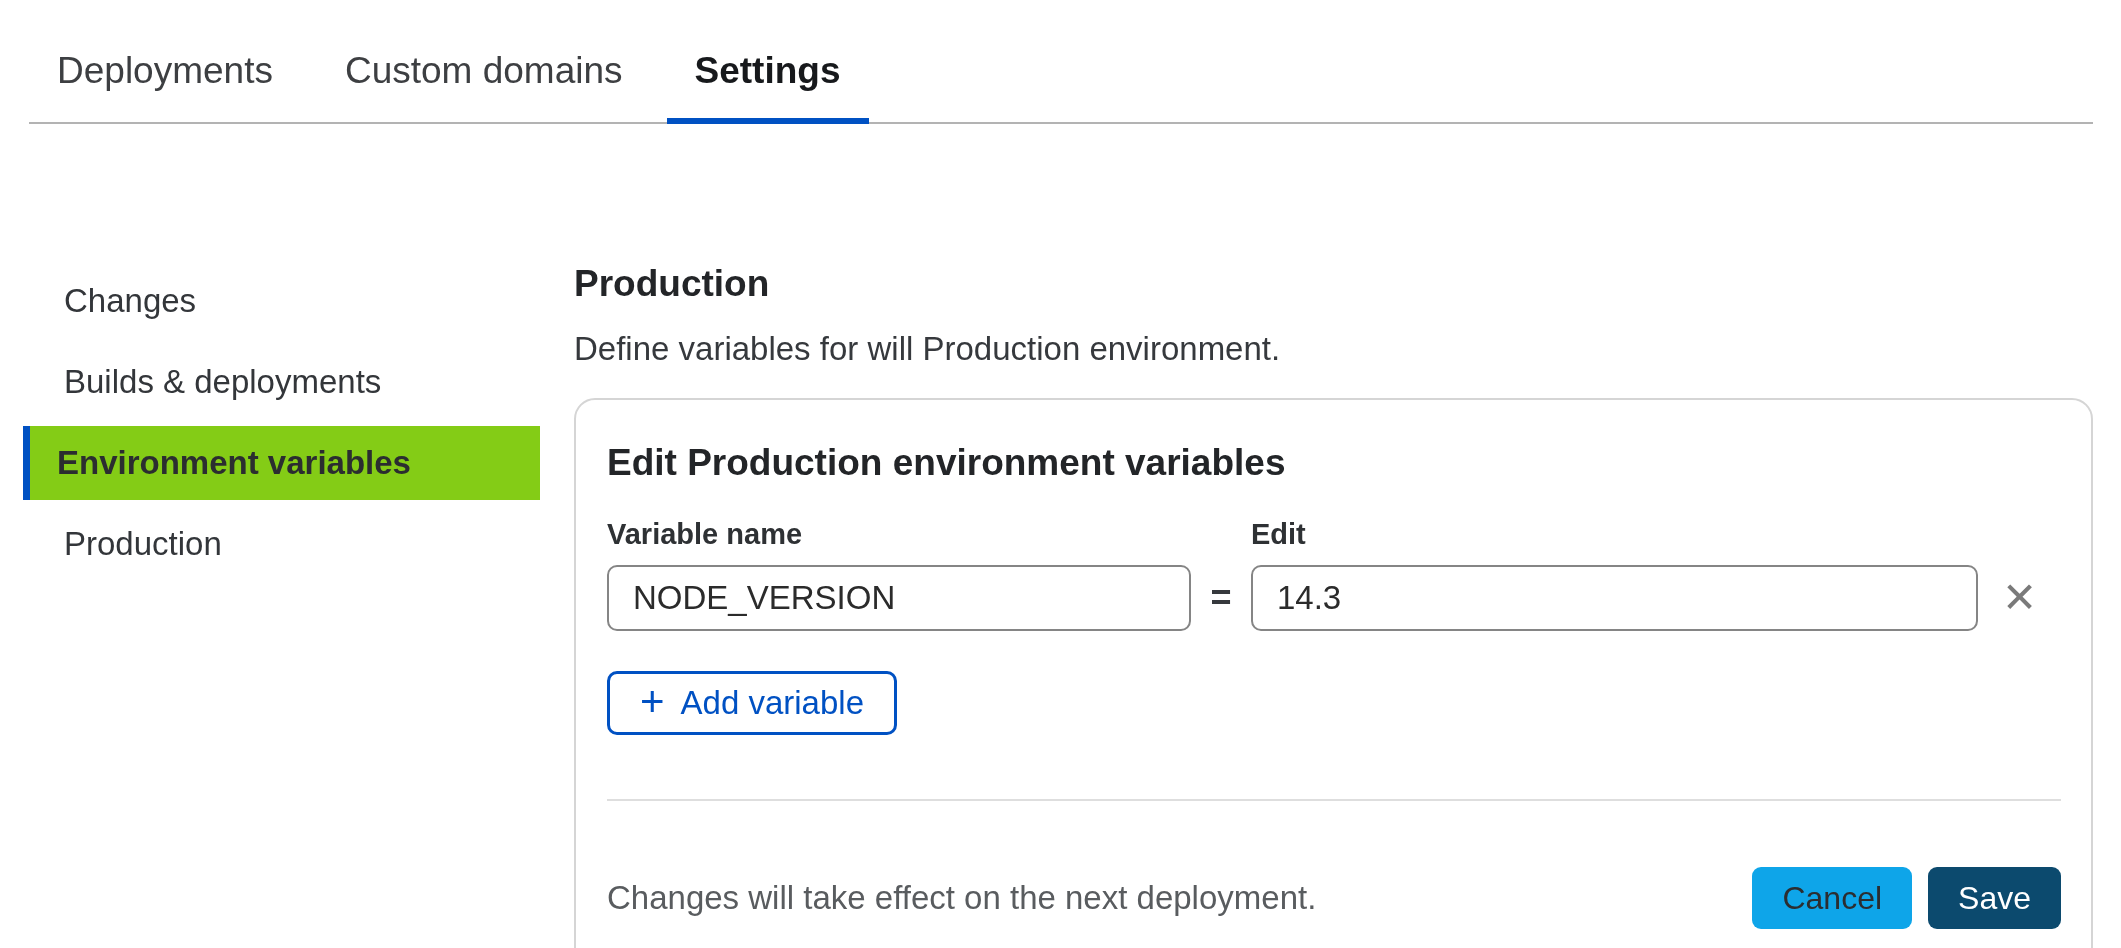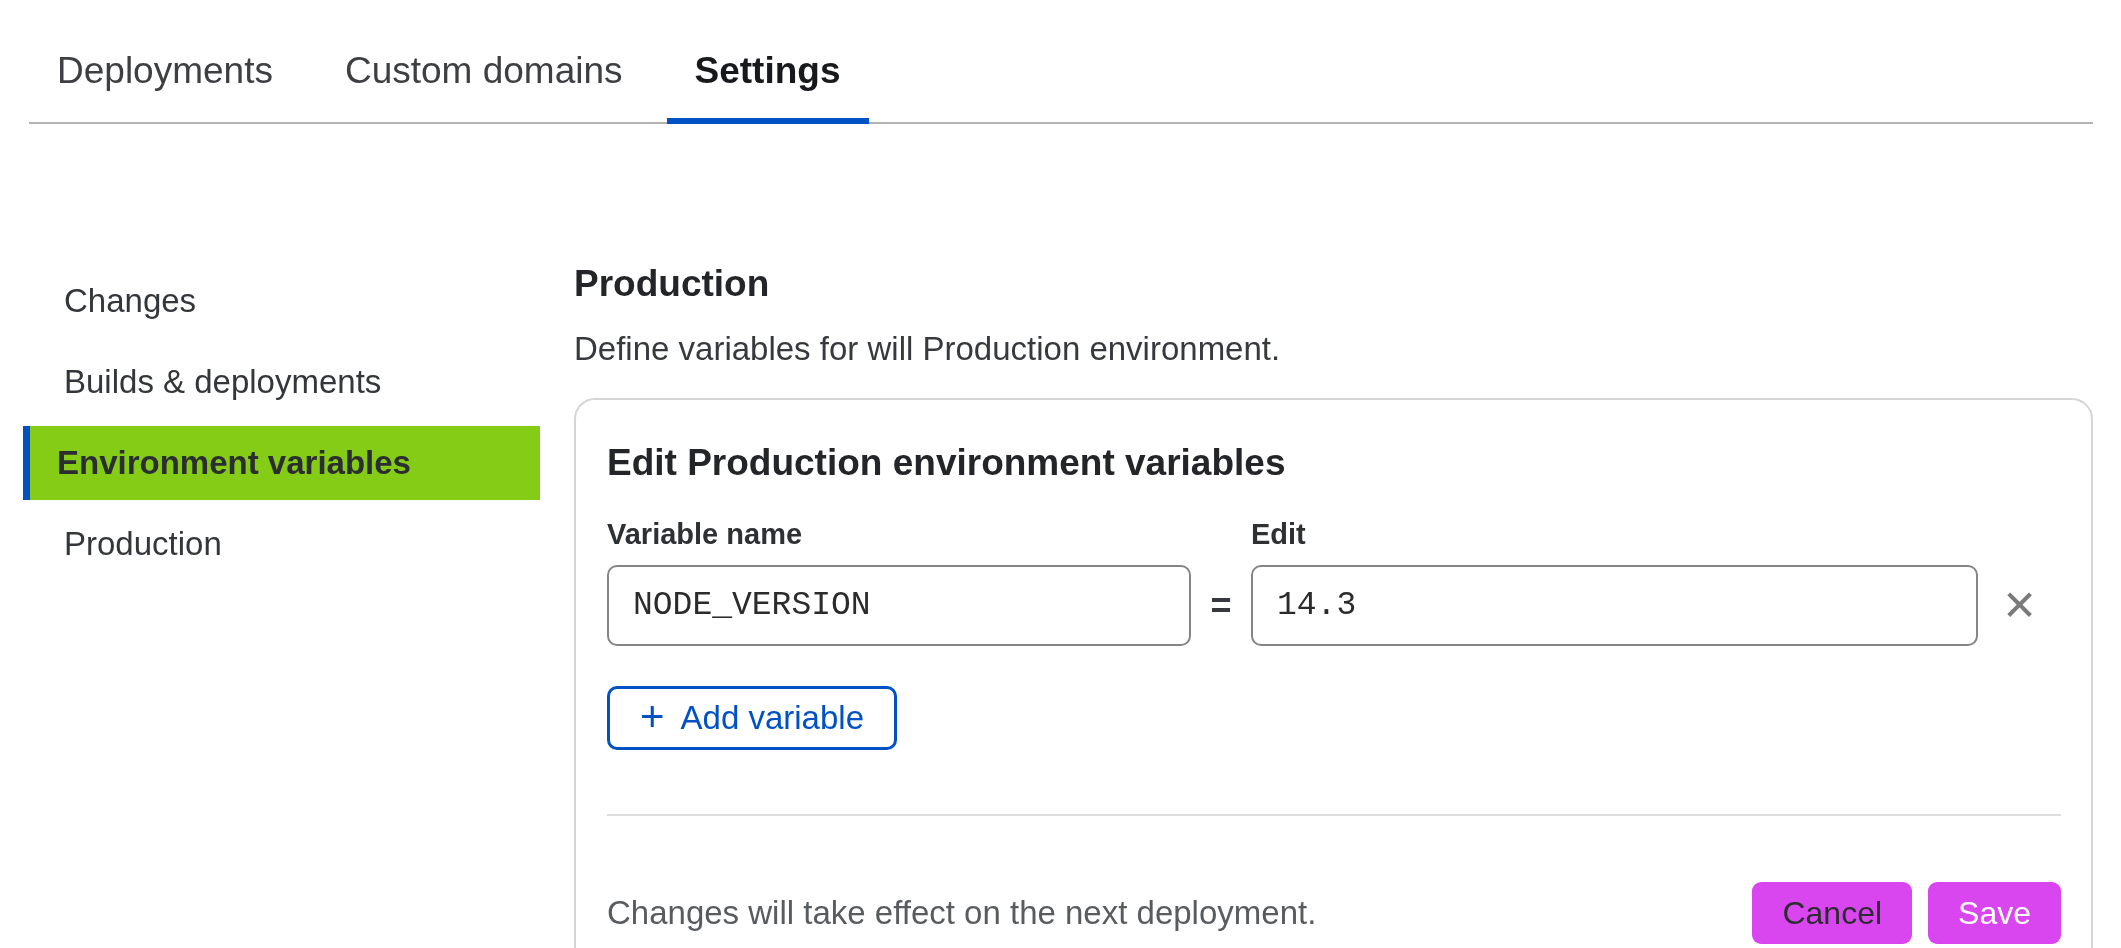--- a/index.html
+++ b/index.html
@@ -108,26 +108,26 @@
   }
   .labels-row { margin-top: 34px; }
   .field-label {
     font-size: 29px;
     font-weight: 700;
     color: #2e3134;
   }
   .inputs-row { margin-top: 14px; }
   .var-input {
     width: 100%;
-    height: 81px;
+    height: 66px;
     border: 2px solid #858585;
     border-radius: 10px;
     padding: 0 24px;
     font-size: 33px;
-    font-family: Liberation Mono, monospace;
+    font-family: Liberation Sans, sans-serif;
     color: #2b2b2b;
     outline: none;
     background: #fff;
   }
   .equals {
     font-size: 36px;
     font-weight: 600;
     color: #36393d;
     text-align: center;
   }
@@ -185,26 +185,26 @@
   .btn {
     height: 62px;
     border: none;
     border-radius: 9px;
     font-size: 32px;
     padding: 0 30px;
     cursor: pointer;
     font-family: "Liberation Sans", "DejaVu Sans", sans-serif;
   }
   .btn-cancel {
-    background: #d946ef;
+    background: #0ea5e9;
     color: #2b2d30;
     margin-right: 16px;
   }
   .btn-save {
-    background: #d946ef;
+    background: #0c4a6e;
     color: #ffffff;
   }
 </style>
 </head>
 <body>
 
 <nav class="tabbar">
   <div class="tab">Deployments</div>
   <div class="tab">Custom domains</div>
   <div class="tab active">Settings</div>

